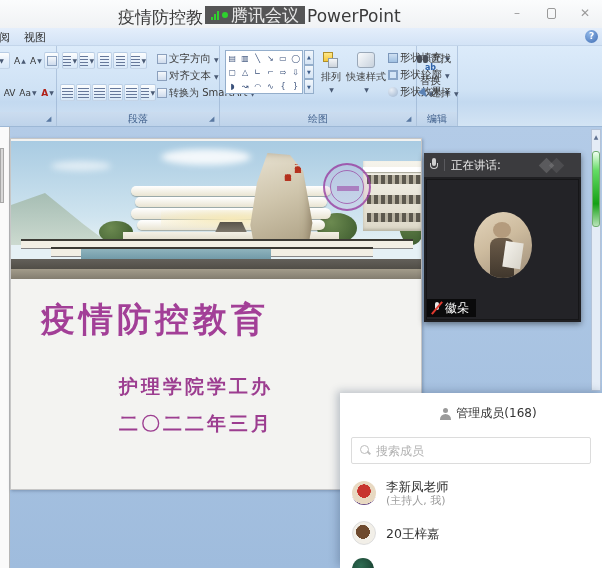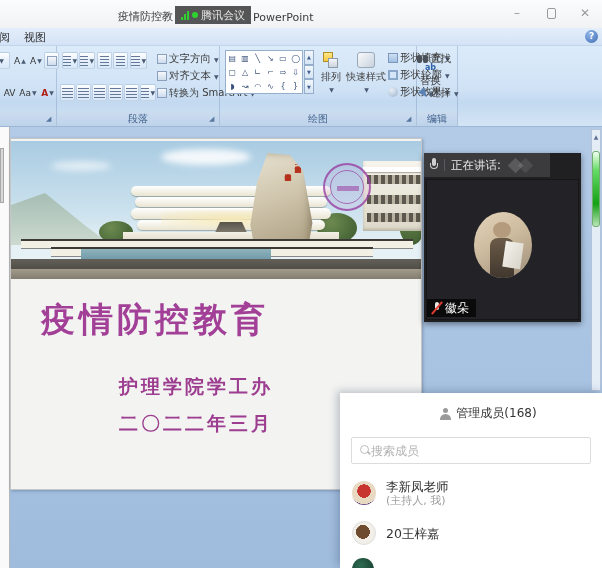--- a/index.html
+++ b/index.html
@@ -2,21 +2,21 @@
 <html><head>
 <meta charset="utf-8">
 <style>
   * { margin:0; padding:0; box-sizing:border-box; }
   html,body { width:602px; height:568px; overflow:hidden; }
   body { font-family:"DejaVu Sans", sans-serif; font-size:11px; color:#3f3f3f; }
   .screen { position:relative; width:602px; height:568px; overflow:hidden; background:#a9c4e2; }
 
   
   .titlebar { position:absolute; left:0; top:0; width:602px; height:28px; background:linear-gradient(#fbfcfd,#f0f2f4); }
-  .title-cluster { position:absolute; left:118px; top:6px; display:flex; align-items:flex-end; gap:1px; font-size:11px; color:#3a3a3a; white-space:nowrap; }
+  .title-cluster { position:absolute; left:118px; top:6px; display:flex; align-items:flex-start; gap:1px; font-size:17px; color:#3a3a3a; white-space:nowrap; }
   .meeting-chip { display:inline-flex; align-items:center; gap:3px; background:rgba(70,70,72,.92); color:#e8e8e8; padding:2px 6px; height:18px; margin:0 1px; }
   .signal-icon { display:inline-flex; align-items:flex-end; gap:1px; height:9px; }
   .signal-icon i { display:block; width:2px; background:#2ed12e; }
   .signal-icon i:nth-child(1){height:3px;} .signal-icon i:nth-child(2){height:6px;} .signal-icon i:nth-child(3){height:9px;}
   .green-dot { width:6px; height:6px; border-radius:50%; background:#2ed12e; }
   .win-controls { position:absolute; right:0; top:0; height:28px; display:flex; }
   .win-btn { width:34px; height:26px; display:flex; align-items:center; justify-content:center; color:#9a9a9a; font-size:12px; }
   .restore-glyph { width:9px; height:11px; border:1px solid #9a9a9a; border-radius:2px; }
 
   
@@ -117,21 +117,21 @@
   .sub1 { left:35px; top:235px; }
   .sub2 { left:35px; top:272px; }
 
   
   .v-scroll { position:absolute; left:591px; top:2px; width:10px; height:262px; background:#e4ecf6; border:1px solid #b4c3d8; }
   .v-scroll .arrow { position:absolute; left:0; top:0; width:8px; height:13px; font-size:6px; color:#5f7190; text-align:center; line-height:13px; }
   .v-thumb { position:absolute; left:0; top:21px; width:8px; height:76px; border-radius:3px; border:1px solid #6fae6f; background:linear-gradient(#f2fff2 0%, #64dc64 25%, #15a015 70%, #b9e4b9 100%); }
 
   
   .video-panel { position:absolute; left:424px; top:26px; width:157px; height:169px; background:#202023; box-shadow:0 2px 6px rgba(0,0,0,.45); }
-  .vp-header { position:absolute; left:0; top:0; width:126px; height:24px; background:#3b3b3e; display:flex; align-items:center; padding:0 6px; gap:6px; }
+  .vp-header { position:absolute; left:0; top:0; width:157px; height:24px; background:#3b3b3e; display:flex; align-items:center; padding:0 6px; gap:6px; }
   .mic-icon { position:relative; width:8px; height:14px; }
   .mic-icon::before { content:""; position:absolute; left:2px; top:0; width:4px; height:8px; border-radius:2px; background:#cfcfcf; }
   .mic-icon::after { content:""; position:absolute; left:0; top:5px; width:6px; height:5px; border:1px solid #cfcfcf; border-top:none; border-radius:0 0 5px 5px; }
   .vp-sep { width:1px; height:12px; background:#5a5a5e; }
   .vp-label { color:#e6e6e6; font-size:11.5px; }
   .vp-logo { position:absolute; right:10px; top:4px; width:34px; height:16px; }
   .vp-logo i { position:absolute; top:3px; width:11px; height:11px; transform:rotate(45deg); background:rgba(255,255,255,.16); }
   .vp-logo i:nth-child(1){ left:4px; }
   .vp-logo i:nth-child(2){ left:14px; background:rgba(255,255,255,.09); }
   .vp-body { position:absolute; left:2px; top:26px; width:153px; height:141px; background:#232327; border:1px solid #161618; }
@@ -145,21 +145,21 @@
   .muted-mic::after { content:""; position:absolute; left:4px; top:-1px; width:2px; height:16px; background:#e03a2f; transform:rotate(40deg); }
   .nametag-text { color:#fff; font-size:12px; }
 
   
   .members-panel { position:absolute; left:340px; top:266px; width:262px; height:175px; background:#ffffff; box-shadow:-3px -2px 8px rgba(40,60,90,.28); }
   .mp-header { position:absolute; left:0; top:12px; width:272px; display:flex; align-items:center; justify-content:center; gap:5px;padding-left:25px; }
   .person-icon { position:relative; width:11px; height:12px; }
   .person-icon::before { content:""; position:absolute; left:3px; top:0; width:5px; height:5px; border-radius:50%; background:#9a9a9a; }
   .person-icon::after { content:""; position:absolute; left:0; top:6px; width:11px; height:6px; border-radius:6px 6px 0 0; background:#9a9a9a; }
   .mp-title { font-size:12px; color:#333; }
-  .searchbox { position:absolute; left:11px; top:44px; width:240px; height:27px; border:1px solid #dcdcdc; border-radius:2px; display:flex; align-items:center; padding:0 8px; background:#fff; }
+  .searchbox { position:absolute; left:11px; top:44px; width:240px; height:27px; border:1px solid #dcdcdc; border-radius:2px; display:flex; align-items:center; gap:5px; padding:0 8px; background:#fff; }
   .mag-icon { position:relative; width:11px; height:11px; flex:none; }
   .mag-icon::before { content:""; position:absolute; left:0; top:0; width:7px; height:7px; border:1.5px solid #bdbdbd; border-radius:50%; }
   .mag-icon::after { content:""; position:absolute; left:7px; top:7px; width:4px; height:1.5px; background:#bdbdbd; transform:rotate(45deg); }
   .searchbox input { border:none; outline:none; flex:1; font-size:12px; color:#333; font-family:"DejaVu Sans", sans-serif; background:transparent; }
   .searchbox input::placeholder { color:#b2b2b2; }
   .member-row { position:absolute; left:0; width:262px; display:flex; align-items:center; gap:10px; padding-left:12px; }
   .row1 { top:83px; height:34px; }
   .row2 { top:126px; height:28px; }
   .m-avatar { width:24px; height:24px; border-radius:50%; flex:none; }
   .av1 { background:radial-gradient(circle at 50% 42%, #c8352f 0 36%, #e8d9c2 37% 70%, #6a4e86 71%); }

